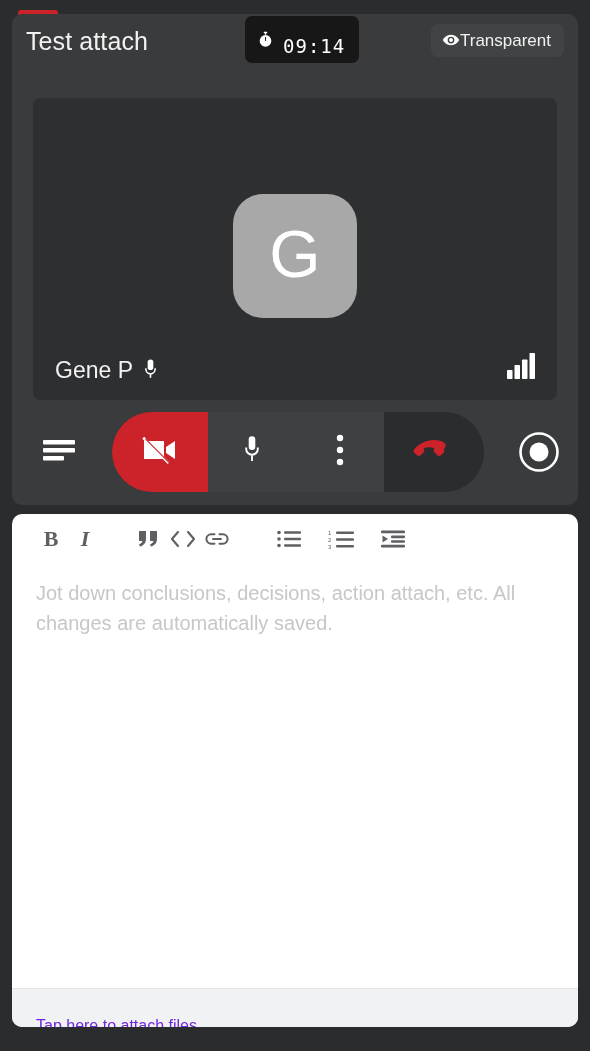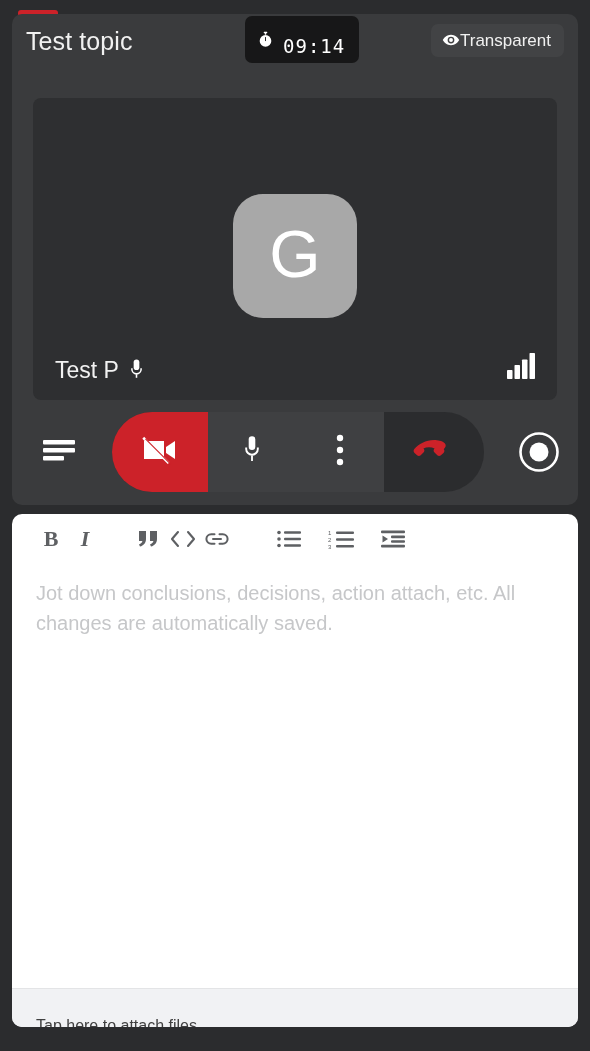--- a/index.html
+++ b/index.html
@@ -262,37 +262,37 @@
     height: 38px;
     background: #f1f2f4;
     border-top: 1px solid #e3e4e6;
     display: flex;
     align-items: center;
     padding-left: 24px;
     cursor: pointer;
   }
   .attach-label {
     font-size: 16px;
-    color: #404040;
+    color: #6d28d9;
     line-height: 1;
     margin-top: 36px;
   }
 </style>
 </head>
 <body>
 
 <div id="app">
 
   <div class="accent-tab"></div>
 
   <div class="call-card">
 
     <div class="call-header">
 
-      <div class="topic-title">Test topic</div>
+      <div class="topic-title">Test attach</div>
 
       <div class="timer-chip">
         <span>
           <svg class="stopwatch-icon" viewBox="0 0 24 24" fill="#ffffff">
             <rect x="9.5" y="1" width="5" height="2.2" rx="0.6"></rect>
             <rect x="11" y="2" width="2" height="3.2"></rect>
             <circle cx="12" cy="14" r="8.2"></circle>
             <rect x="11.35" y="8.6" width="1.3" height="5.6" fill="#171718"></rect>
           </svg>
         </span>
@@ -310,21 +310,21 @@
       </div>
     </div>
 
     <div class="video-tile">
 
       <div class="avatar">
         <span class="avatar-letter">G</span>
       </div>
 
       <div class="tile-name-row">
-        <span class="tile-name">Test P</span>
+        <span class="tile-name">Gene P</span>
         <span>
           <svg class="mic-small" viewBox="0 0 24 32" fill="#ffffff">
             <rect x="8" y="1" width="8" height="15" rx="4"></rect>
             <path d="M4.4 13.4v1.6a7.6 7.6 0 0 0 15.2 0v-1.6h-2.2v1.6a5.4 5.4 0 0 1-10.8 0v-1.6z"></path>
             <rect x="10.9" y="22" width="2.2" height="5"></rect>
           </svg>
         </span>
       </div>
 
       <span class="signal-bars">

